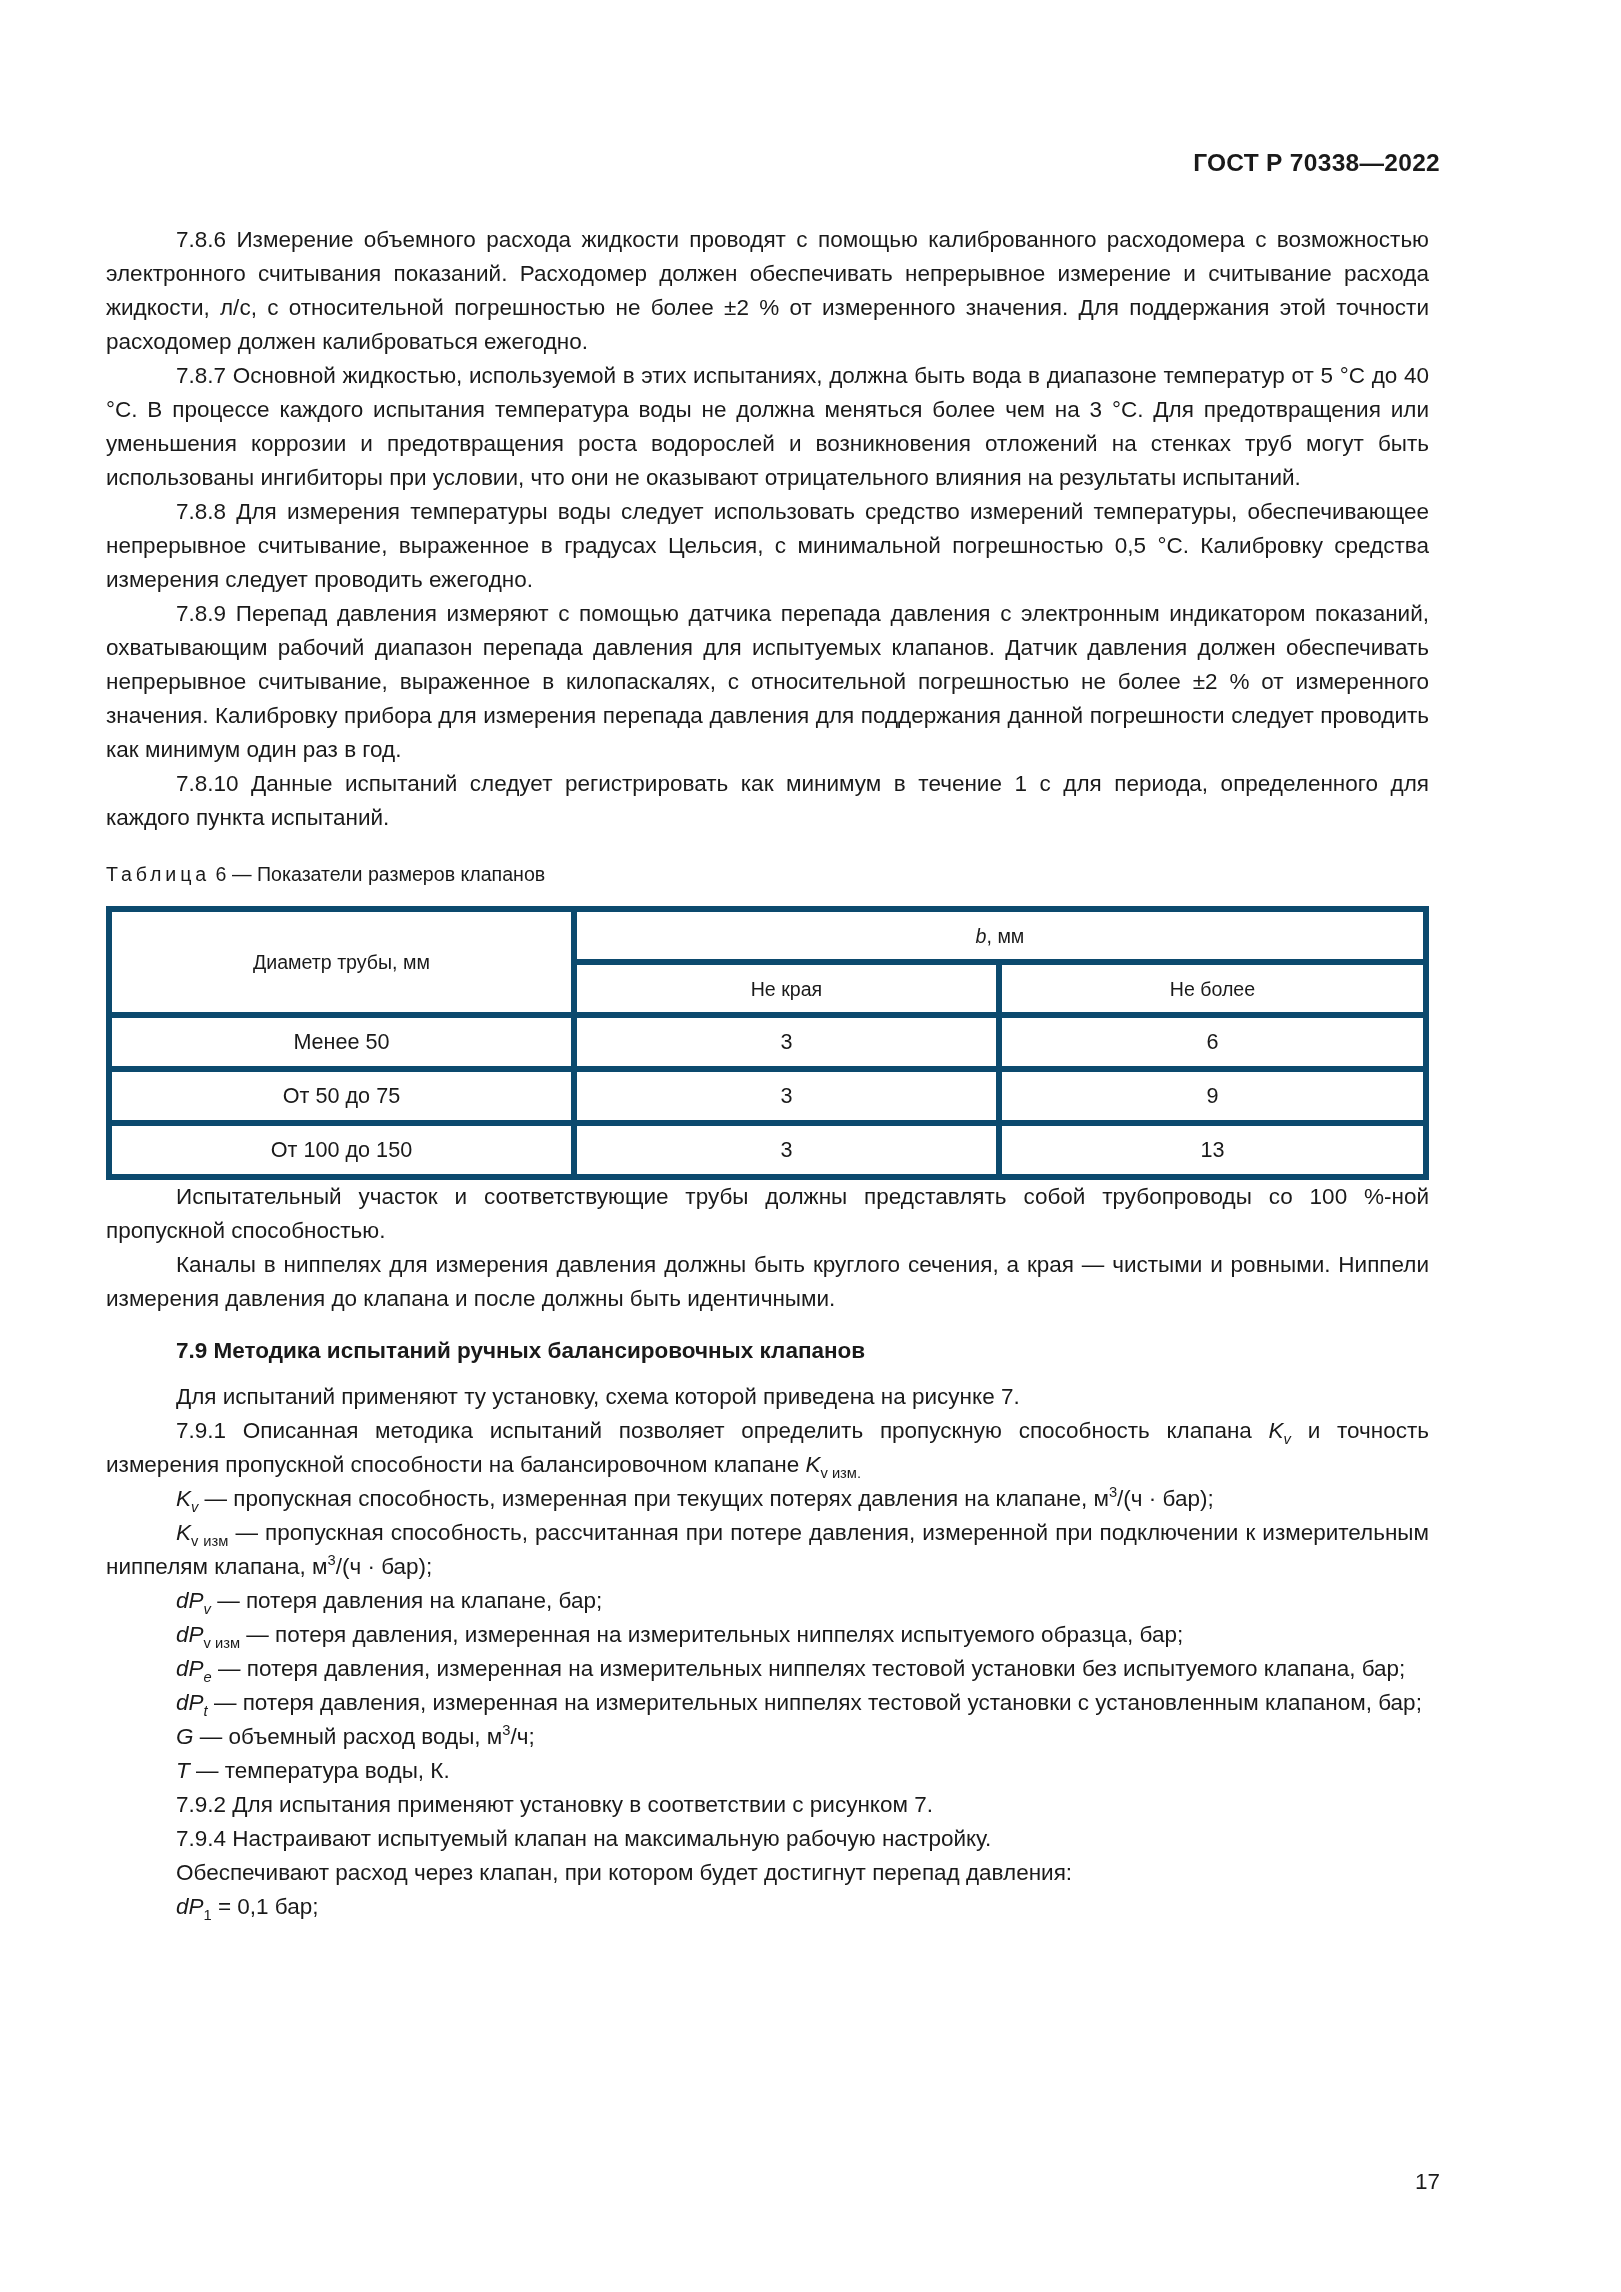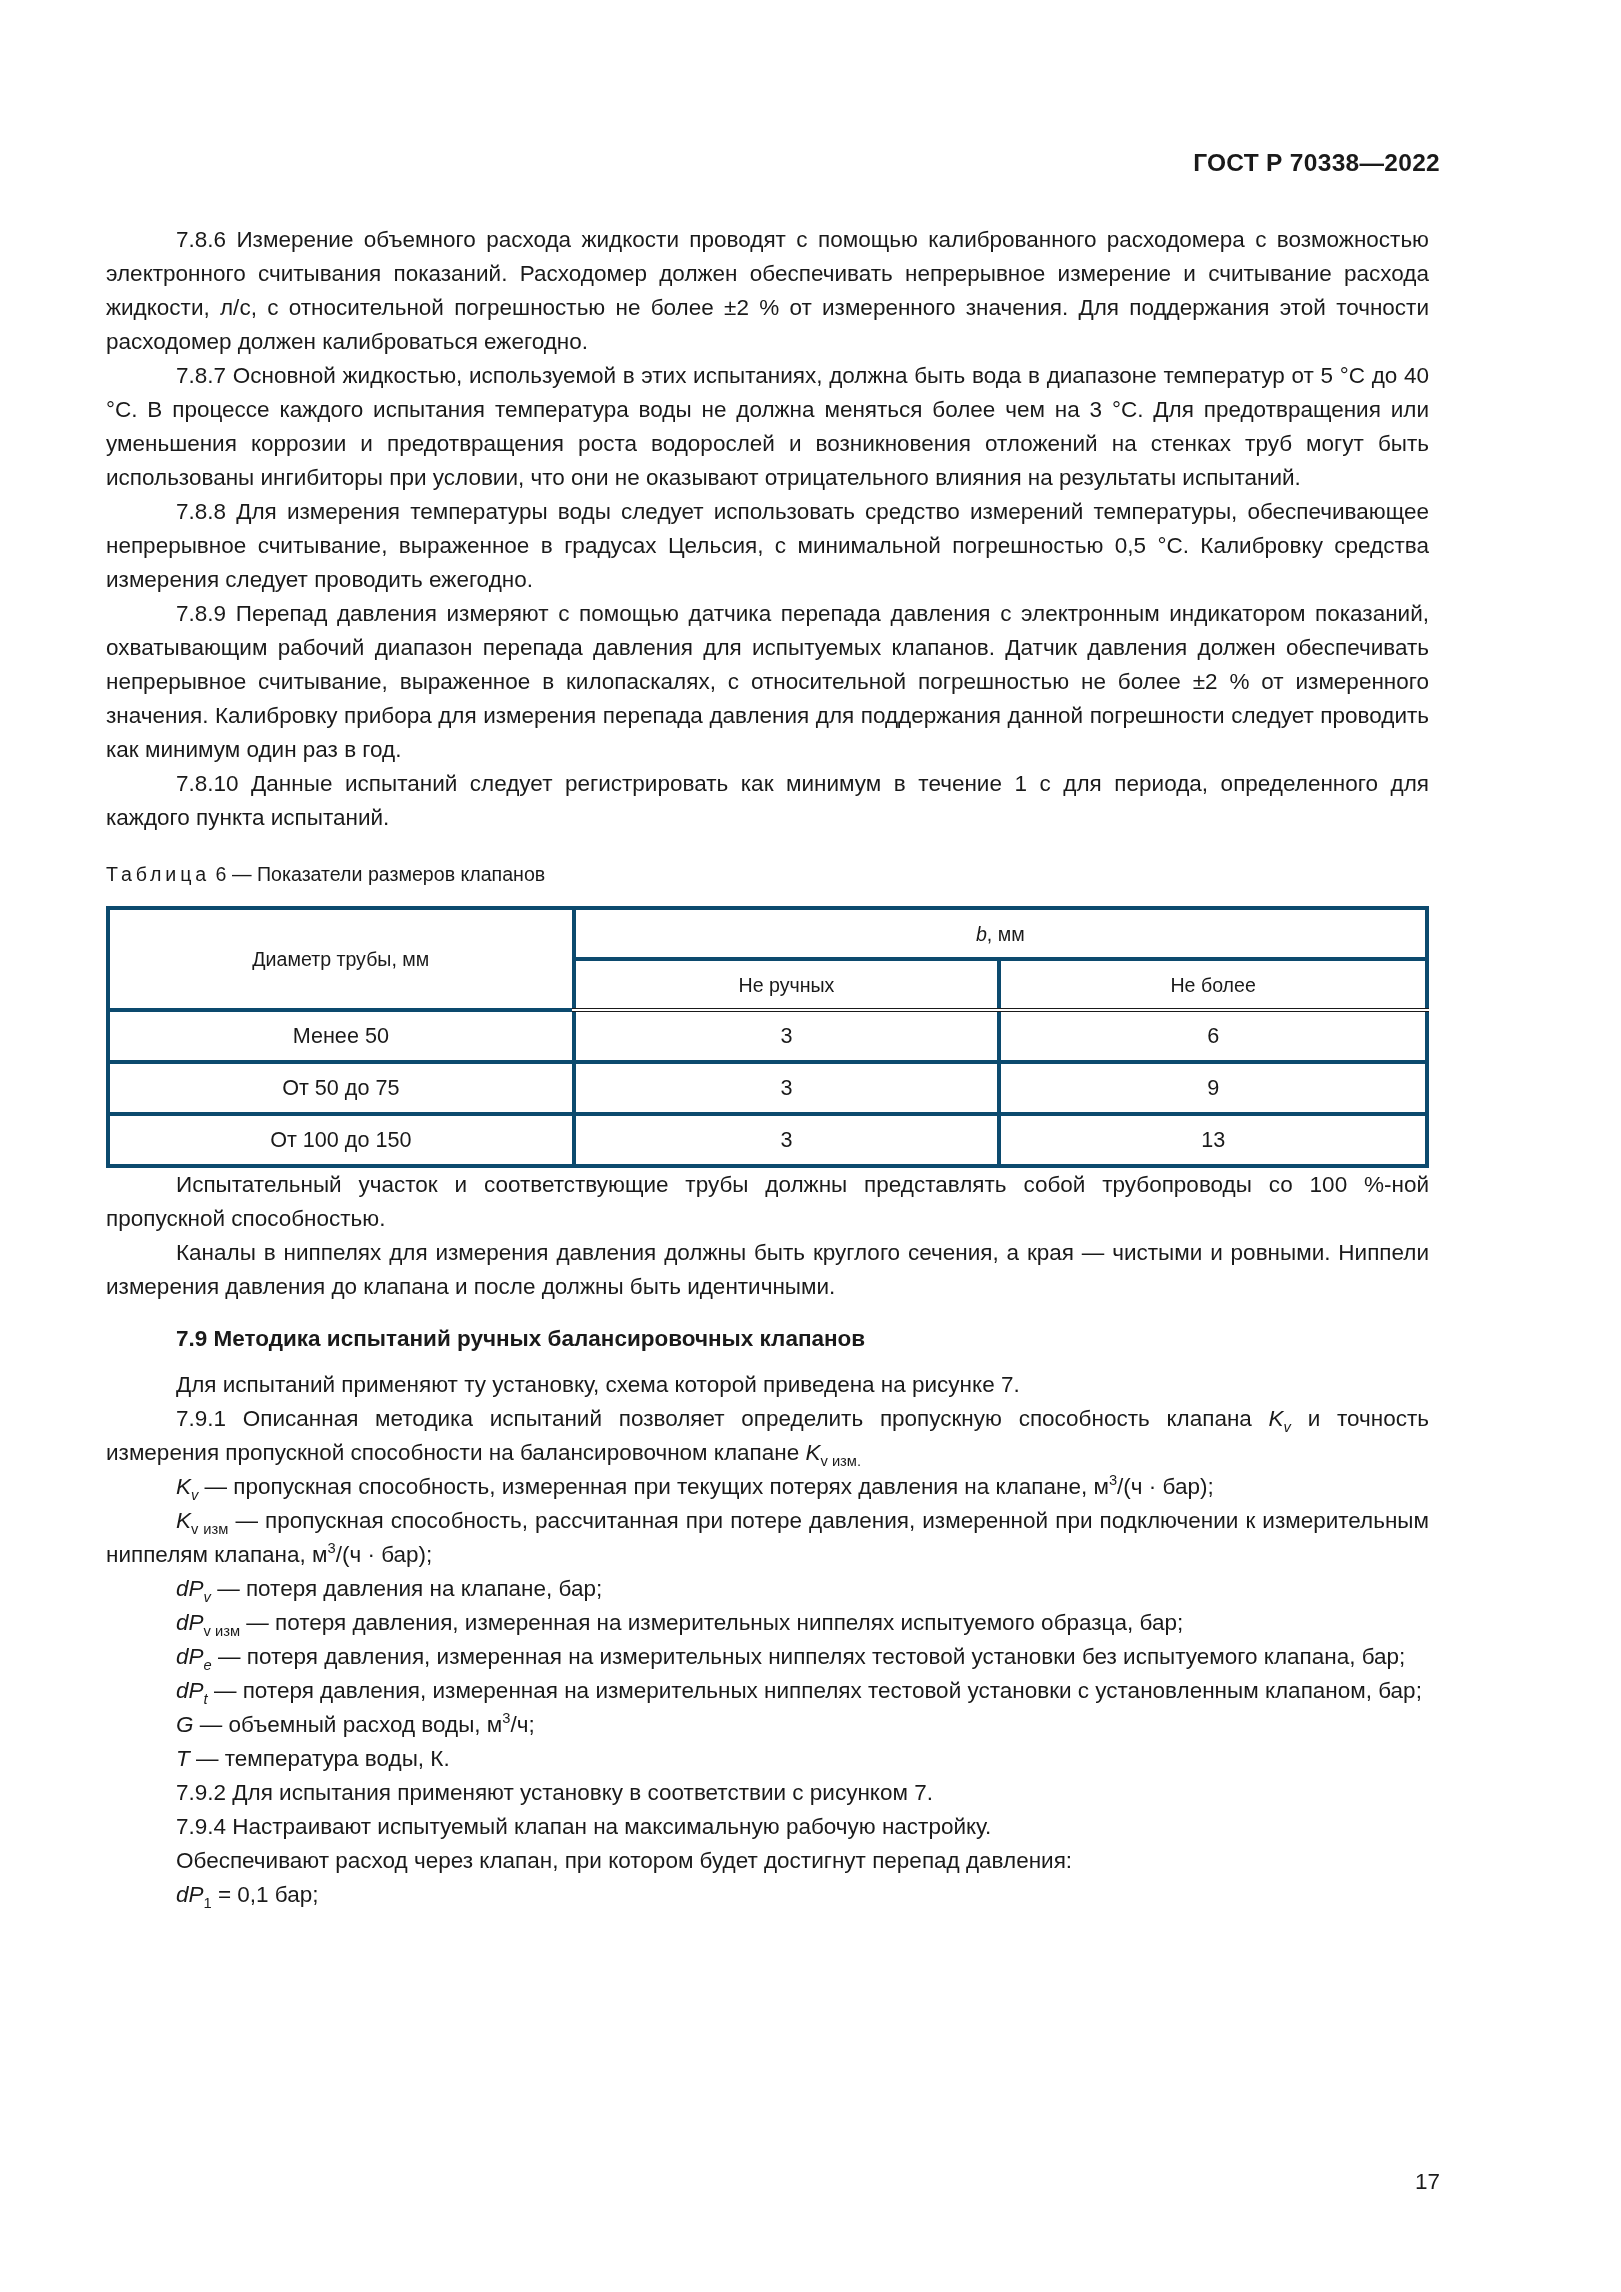--- a/index.html
+++ b/index.html
@@ -17,21 +17,21 @@
   }
   .content p { margin: 0; text-align: justify; }
   .ind { text-indent: 70px; }
   .caption { font-size: 19.6px; margin-top: 21.6px !important; margin-bottom: 15.7px !important; }
   .caption .spaced { letter-spacing: 3.9px; }
   table.t6 {
     width: 1323px; border-collapse: collapse; font-size: 20.6px;
     border: 2.5px solid #1a1a1a;
   }
   table.t6 td, table.t6 th {
-    border: 4px solid #0c4a6e; text-align: center; font-weight: normal; padding: 1px;
+    border: 6px solid #0c4a6e; text-align: center; font-weight: normal; padding: 1px;
   }
   table.t6 th { font-size: 19.6px; }
   table.t6 tr.h1 th { height: 45px; }
   table.t6 tr.h2 th { height: 45px; border-bottom: 4.9px double #1a1a1a; }
   table.t6 td { height: 46px; font-size: 21.6px; }
   .after-table { margin-top: 33px; }
   .section-title {
     font-weight: bold; margin-top: 17.6px !important; margin-bottom: 11.8px !important;
     text-indent: 70px;
   }
@@ -63,21 +63,21 @@
       <col style="width:467px">
         <col style="width:427px">
         <col style="width:429px">
     </colgroup>
     <tbody>
         <tr class="h1">
       <th rowspan="2">Диаметр трубы, мм</th>
       <th colspan="2"><i>b</i><span>, мм</span></th>
     </tr>
     <tr class="h2">
-      <th>Не ручных</th>
+      <th>Не края</th>
       <th>Не более</th>
     </tr>
     <tr>
       <td>Менее 50</td>
       <td>3</td>
       <td>6</td>
     </tr>
     <tr>
       <td>От 50 до 75</td>
       <td>3</td>

